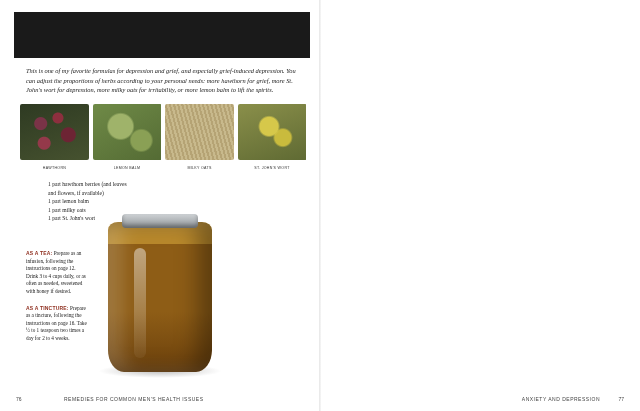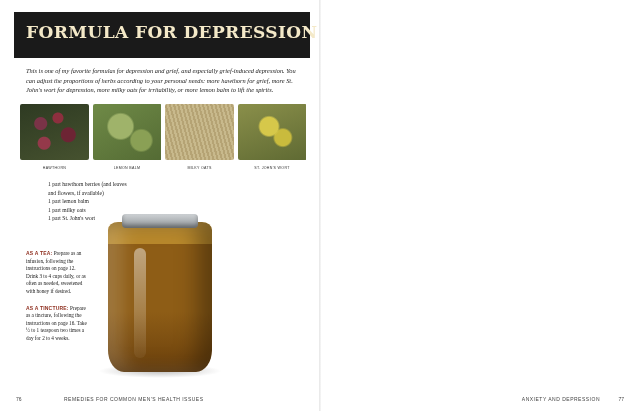--- a/index.html
+++ b/index.html
@@ -182,21 +182,20 @@
   .folio-right-num { right: 16px; }
 </style>
 </head>
 <body>
 
 <div class="spread">
 
   <div class="page page-left">
 
     <div class="hero-band"></div>
-    <div class="hero-title">Formula for Depression</div>
 
     <div class="intro-text">This is one of my favorite formulas for depression and grief, and especially grief-induced depression. You can adjust the proportions of herbs according to your personal needs: more hawthorn for grief, more St. John's wort for depression, more milky oats for irritability, or more lemon balm to lift the spirits.</div>
 
     <div class="herb-strip">
       <div class="herb">
         <div class="swatch sw1"></div>
         <div class="cap">HAWTHORN</div>
       </div>
       <div class="herb">
         <div class="swatch sw2"></div>

